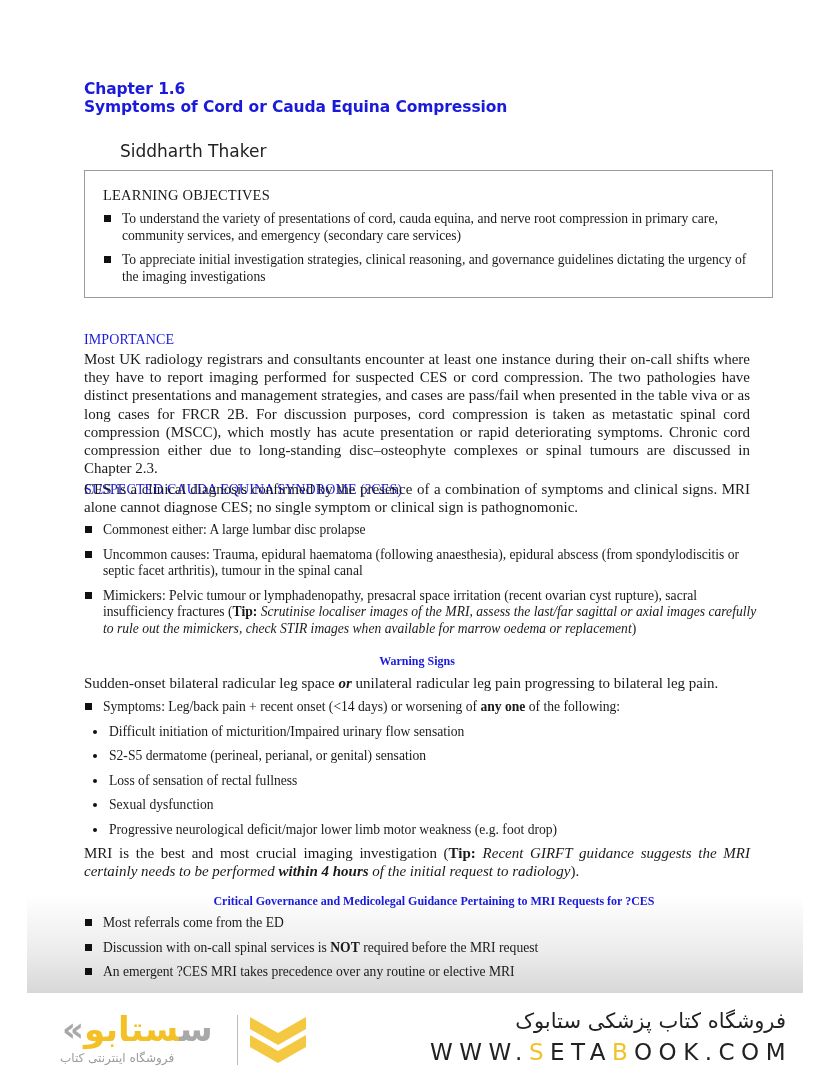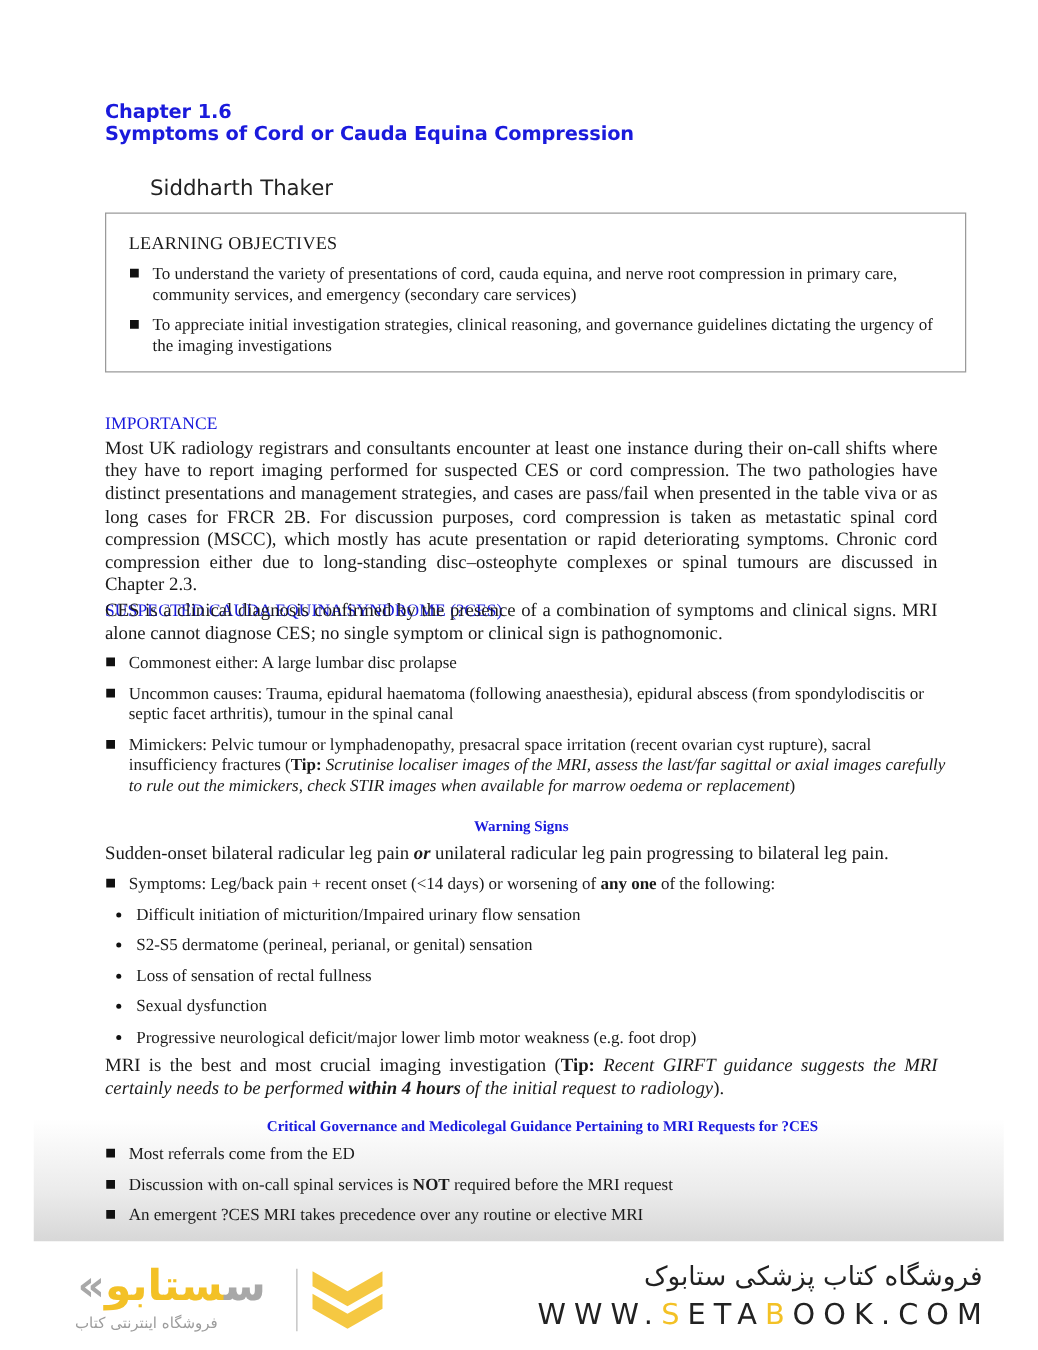--- a/index.html
+++ b/index.html
@@ -91,21 +91,21 @@
       <span>Uncommon causes: Trauma, epidural haematoma (following anaesthesia), epidural abscess (from spondylodiscitis or septic facet arthritis), tumour in the spinal canal</span>
     </li>
     <li class="sq-item">
       <span class="sq"></span>
       <span>Mimickers: Pelvic tumour or lymphadenopathy, presacral space irritation (recent ovarian cyst rupture), sacral insufficiency fractures (</span><span class="tip-label">Tip:</span><span class="ital"> Scrutinise localiser images of the MRI, assess the last/far sagittal or axial images carefully to rule out the mimickers, check STIR images when available for marrow oedema or replacement</span><span>)</span>
     </li>
   </ul>
 
   <div class="center-head" style="top:654px;">Warning Signs</div>
   <p class="para" style="top:674px; text-align:left; width:700px;">
-    <span>Sudden-onset bilateral radicular leg pain </span><span class="ital" style="font-weight:bold;">or</span><span> unilateral radicular leg pain progressing to bilateral leg pain.</span>
+    <span>Sudden-onset bilateral radicular leg space </span><span class="ital" style="font-weight:bold;">or</span><span> unilateral radicular leg pain progressing to bilateral leg pain.</span>
   </p>
 
   <ul class="block sq-list" style="top:699px;">
     <li class="sq-item">
       <span class="sq"></span>
       <span>Symptoms: Leg/back pain + recent onset (&lt;14 days) or worsening of </span><b class="strong">any one</b><span> of the following:</span>
       <ul style="margin:8px 0 0 -19px; padding:0; list-style:none;">
         <li class="dot-item"><span class="dot"></span><span>Difficult initiation of micturition/Impaired urinary flow sensation</span></li>
         <li class="dot-item"><span class="dot"></span><span>S2-S5 dermatome (perineal, perianal, or genital) sensation</span></li>
         <li class="dot-item"><span class="dot"></span><span>Loss of sensation of rectal fullness</span></li>

